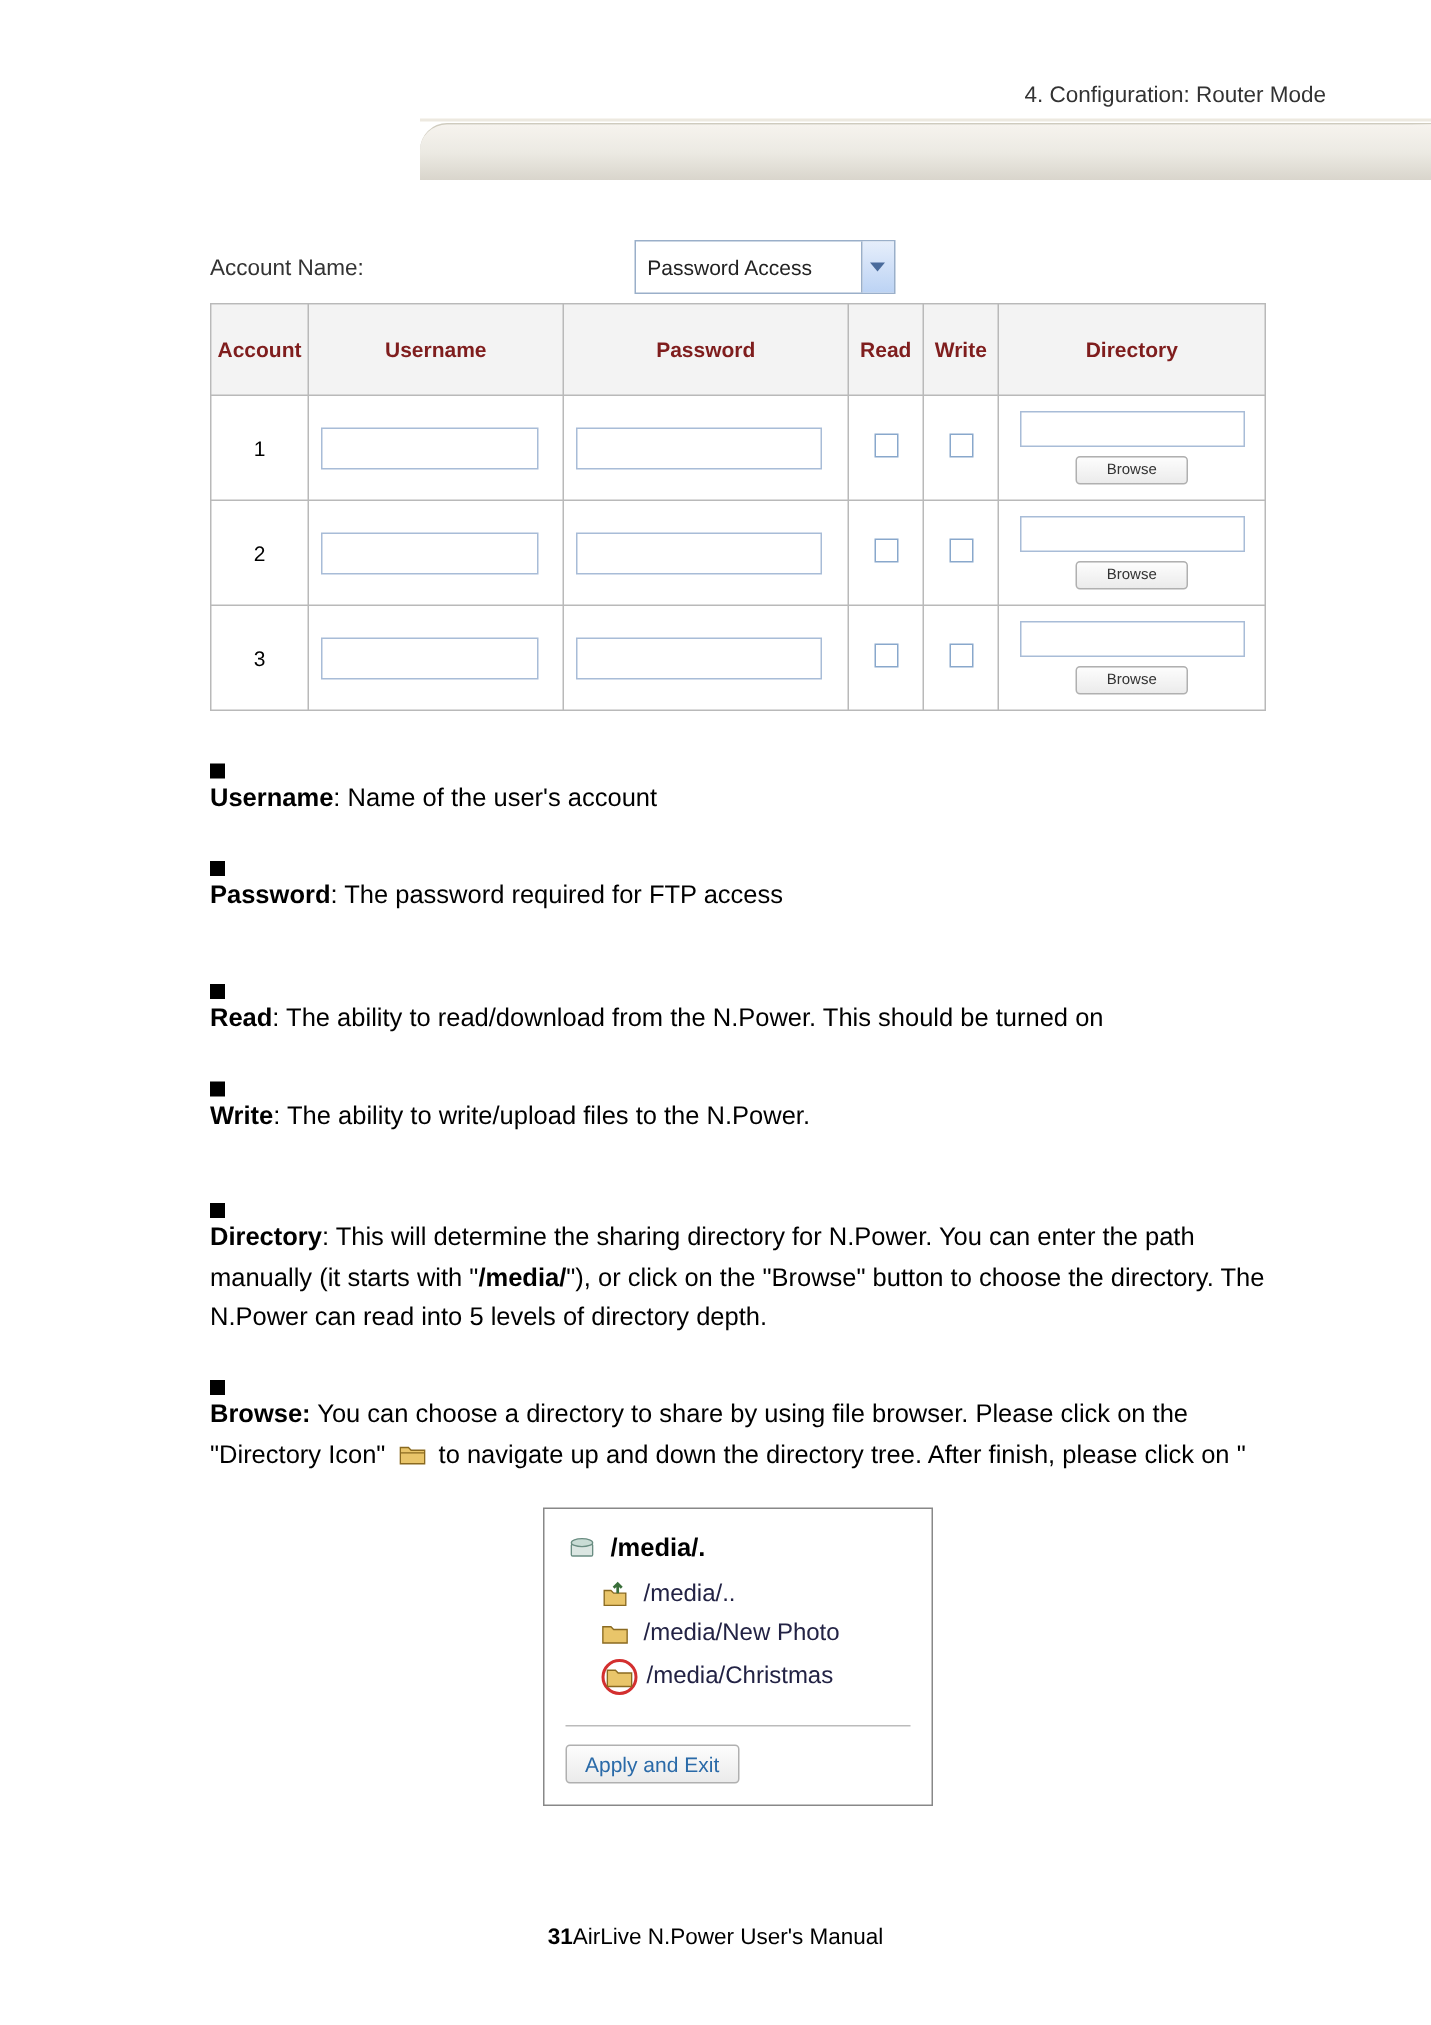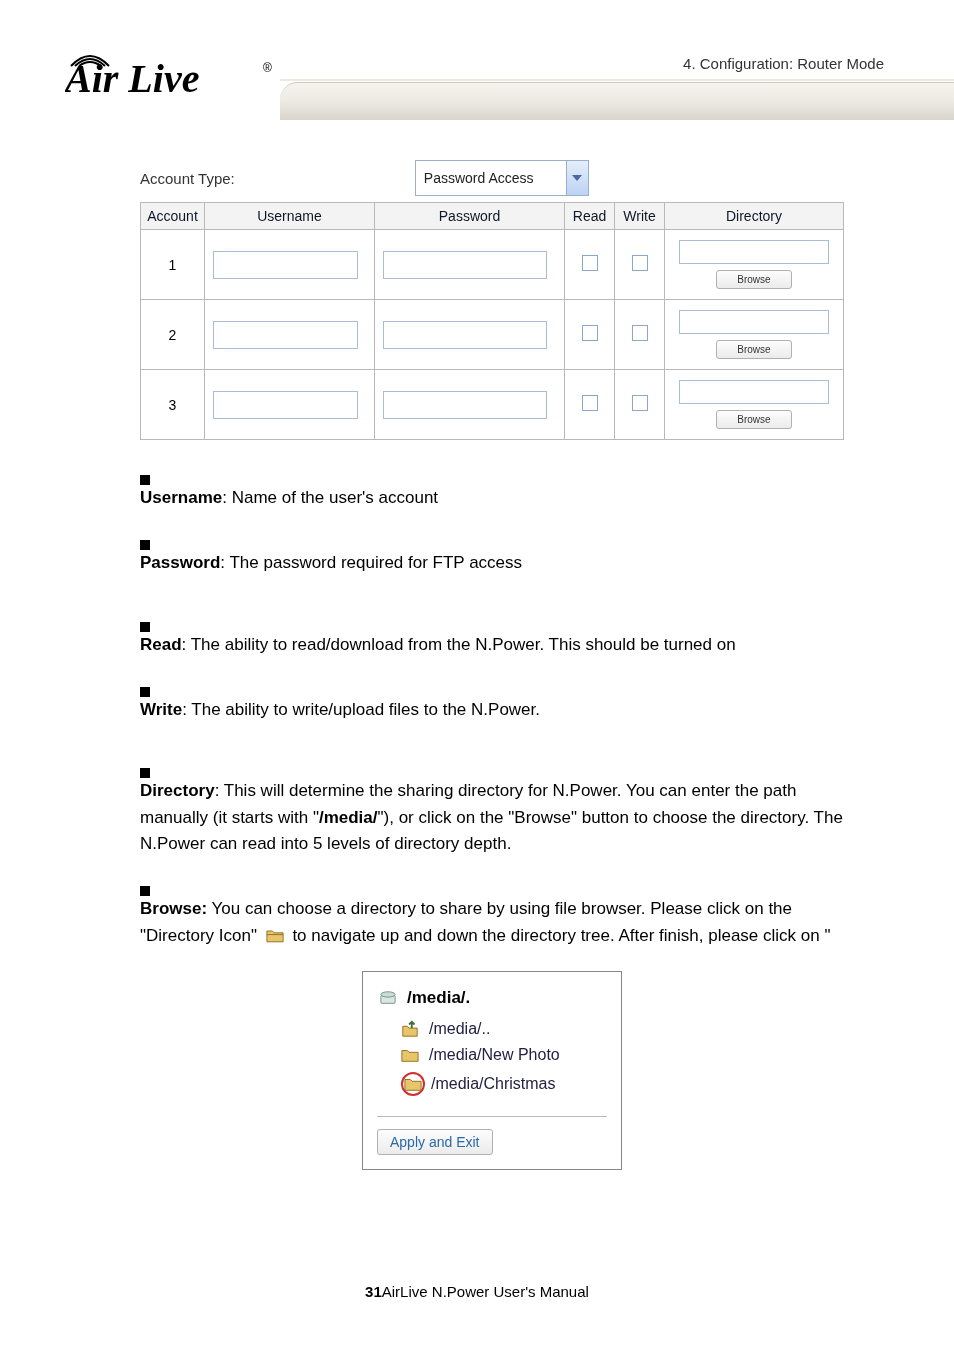--- a/index.html
+++ b/index.html
@@ -19,21 +19,21 @@
     .content { padding: 0 110px 0 140px; }
     .table-screenshot { margin-top: 30px; }
     .tbl-row { display: flex; align-items: center; gap: 180px; margin-bottom: 6px; }
     .lbl { font-family: Tahoma, Arial; font-size: 15px; color: #333; }
     .select-wrapper { display: inline-flex; border: 1px solid #9aafc9; height: 36px; }
     .select-text { padding: 3px 8px; font-family: Tahoma, Arial; font-size: 14px; color: #222; min-width: 150px; display: flex; align-items: center; }
     .select-btn { background: linear-gradient(#e6eefb, #bcd3f4); border-left: 1px solid #9aafc9; width: 22px; display: flex; align-items: center; justify-content: center; }
     .chev { width: 0; height: 0; border-left: 5px solid transparent; border-right: 5px solid transparent; border-top: 6px solid #4a6b9b; }
     table.accounts { border-collapse: collapse; width: 100%; margin-top: 4px; }
     table.accounts th, table.accounts td { border: 1px solid #b9b9b9; font-family: Tahoma, Arial; font-size: 14px; text-align: center; vertical-align: middle; }
-    table.accounts th { background: #f3f3f3; color: #0f172a; font-weight: normal; padding: 5px 4px; }
+    table.accounts th { background: #f3f3f3; color: #7f1d1d; font-weight: bold; padding: 22px 4px; }
     table.accounts td { padding: 10px 8px; }
     .col-acct { width: 64px; }
     .col-user { width: 170px; }
     .col-pass { width: 190px; }
     .col-rd { width: 50px; }
     .col-wr { width: 50px; }
     .text-input { width: 95%; height: 28px; border: 1px solid #a8bcd7; background: #fff; }
     .chk { width: 16px; height: 16px; border: 1px solid #89a8cc; background: #fff; display: inline-block; }
     .dir-cell { display: flex; flex-direction: column; align-items: center; gap: 6px; }
     .dir-input { width: 150px; height: 24px; border: 1px solid #a8bcd7; background: #fff; }
@@ -55,39 +55,30 @@
     .icon-folder { width: 18px; height: 16px; }
     .red-circle { border: 2px solid #d32f2f; border-radius: 50%; width: 24px; height: 24px; display: flex; align-items: center; justify-content: center; flex-shrink: 0; }
     .footer { position: absolute; bottom: 50px; left: 0; right: 0; display: flex; justify-content: center; font-size: 15px; color: #000; }
     .footer .pn { font-weight: bold; }
     b { font-weight: bold; }
   </style>
 </head>
 <body>
 
 <div class="header-area">
-  <div class="logo">
-    <svg width="210" height="60" viewBox="0 0 210 60">
-      <path d="M 6 26 Q 25 6 44 26" fill="none" stroke="#000" stroke-width="2"></path>
-      <path d="M 10 26 Q 25 12 40 26" fill="none" stroke="#000" stroke-width="2"></path>
-      <path d="M 14 26 Q 25 18 36 26" fill="none" stroke="#000" stroke-width="2"></path>
-      <text x="0" y="52" font-family="Times New Roman" font-size="40" font-weight="bold" font-style="italic" fill="#000">Air Live</text>
-      <text x="198" y="32" font-family="Arial" font-size="12" fill="#000">®</text>
-    </svg>
-  </div>
   <div class="header-right">4. Configuration: Router Mode</div>
   <div class="header-line"></div>
   <div class="header-banner"></div>
 </div>
 
 <div class="content">
 
   <div class="table-screenshot">
     <div class="tbl-row">
-      <span class="lbl">Account Type:</span>
+      <span class="lbl">Account Name:</span>
       <span class="select-wrapper">
         <span class="select-text">Password Access</span>
         <span class="select-btn">
             <span class="chev"></span>
           </span>
       </span>
     </div>
     <table class="accounts">
       <thead>
         <tr>

